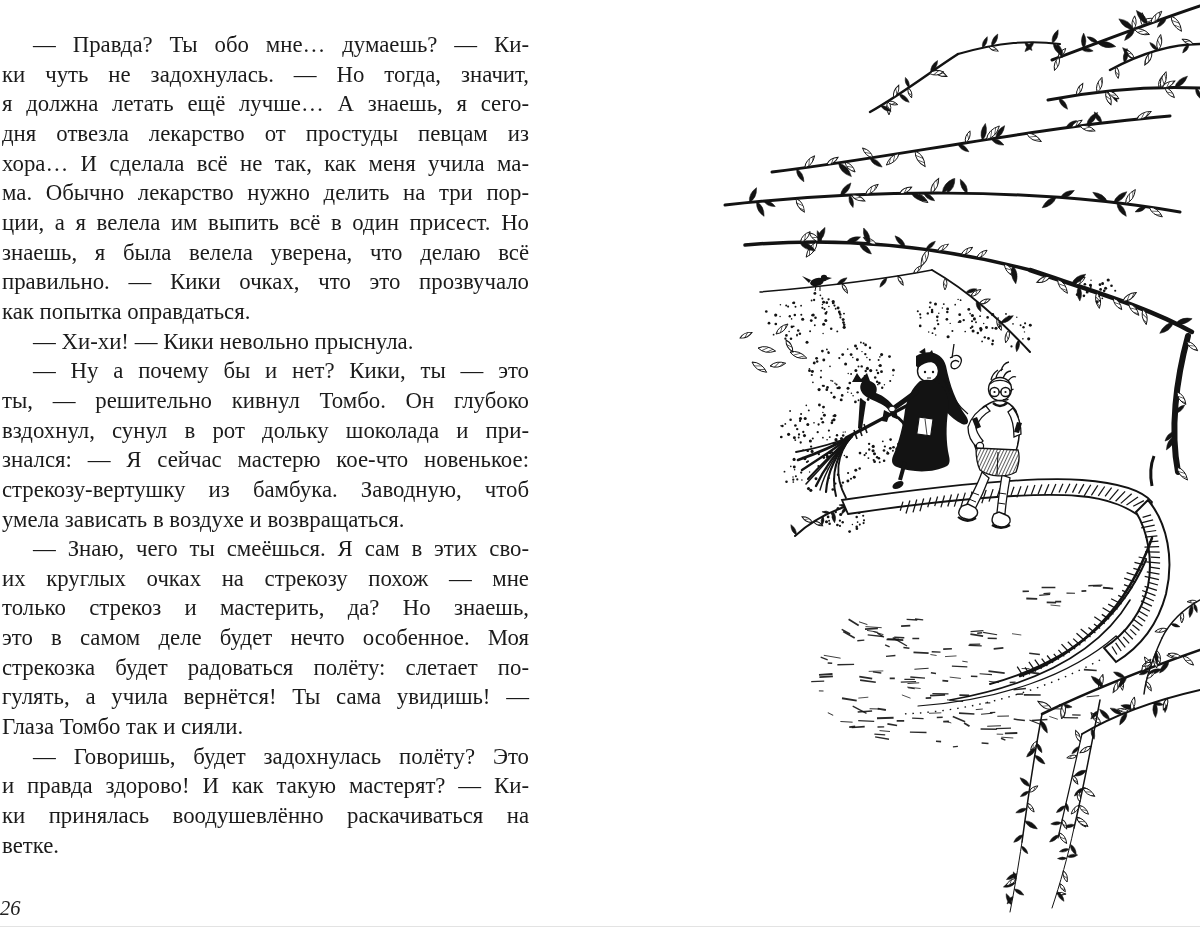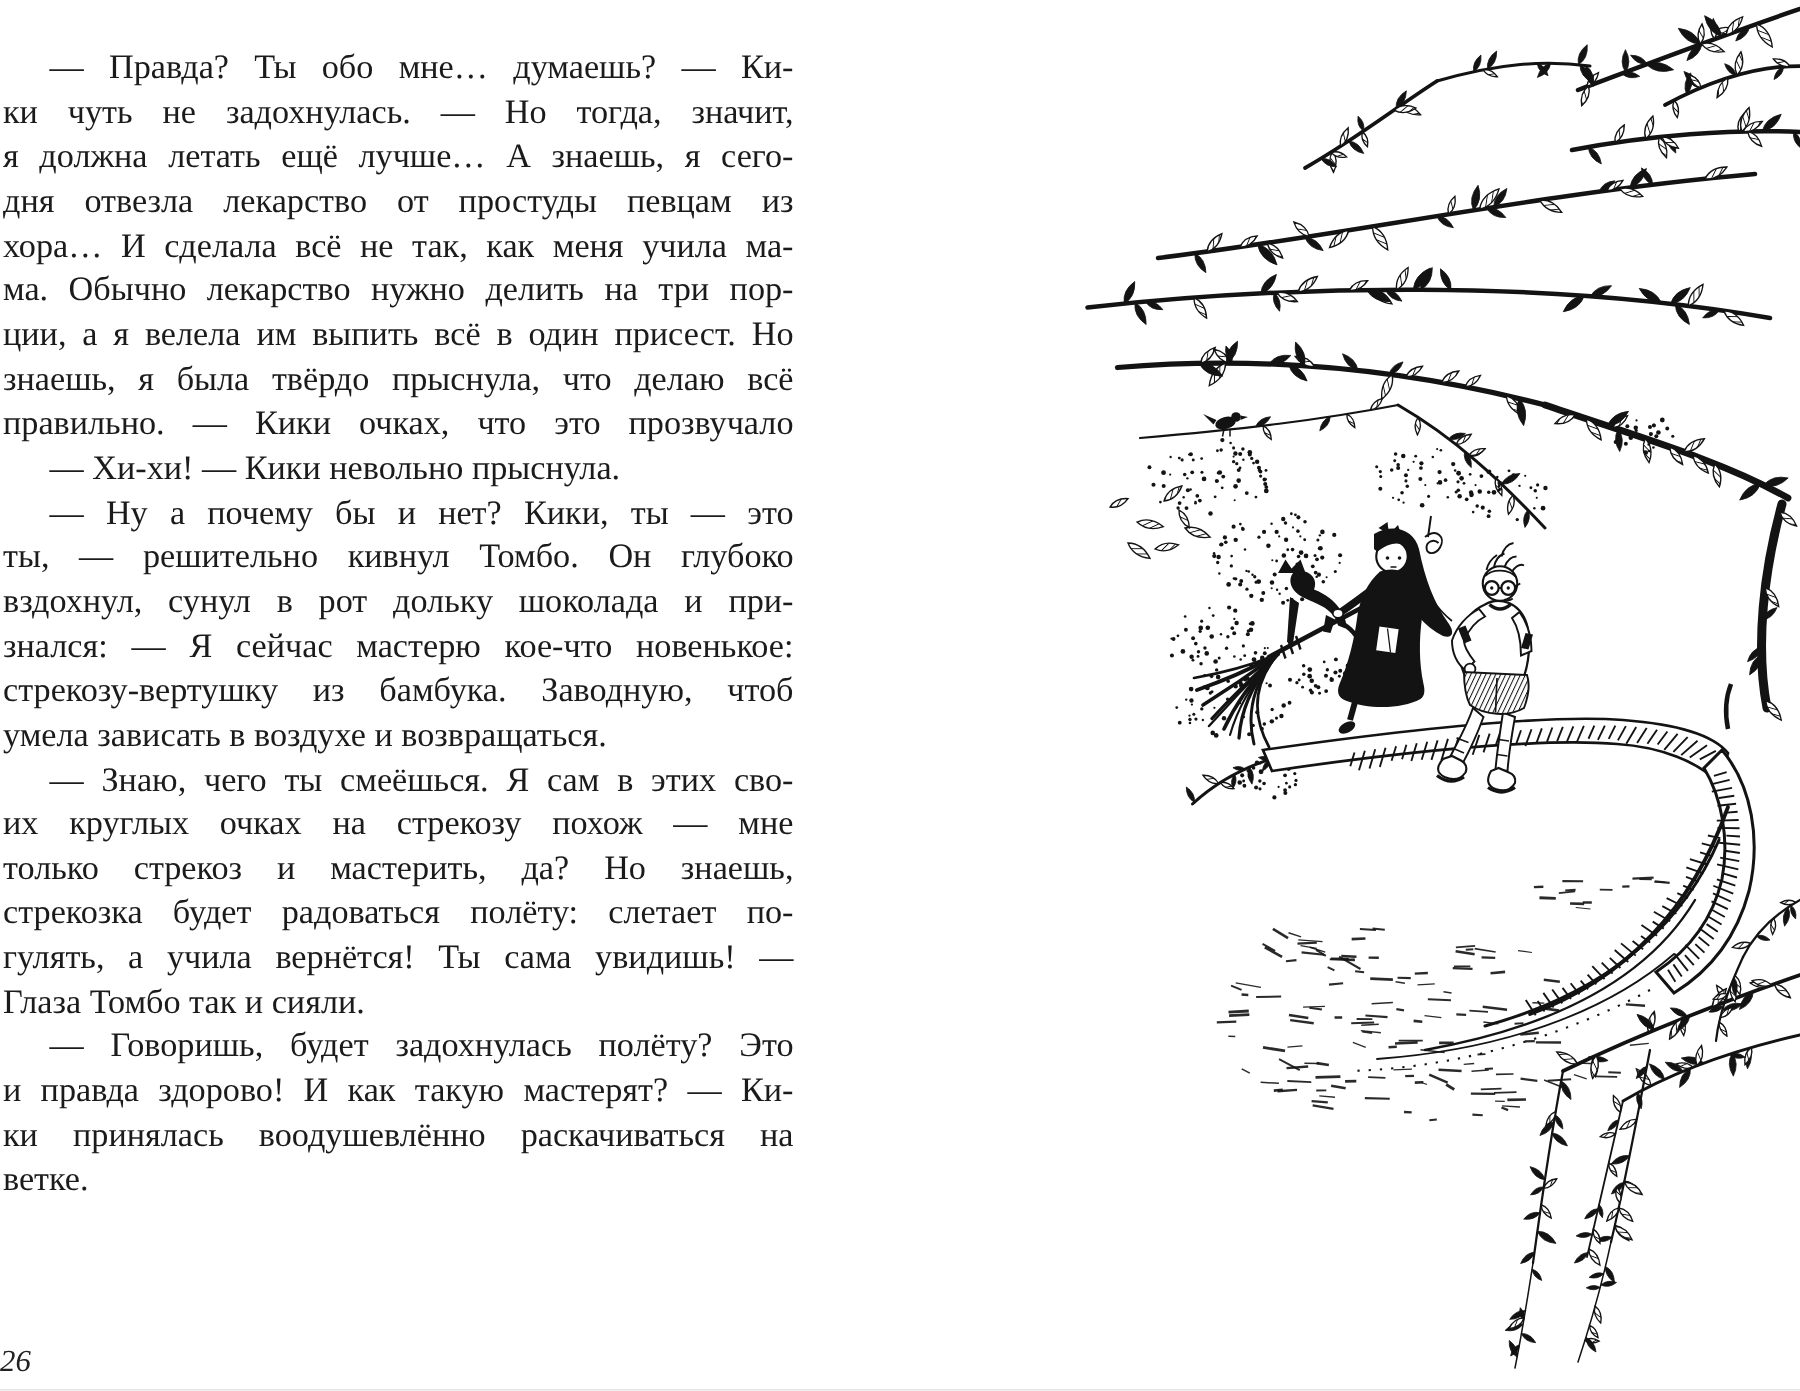--- a/index.html
+++ b/index.html
@@ -29,38 +29,40 @@
 
   <div class="text-column">
       <div class="para">
         <div class="line first">— Правда? Ты обо мне… думаешь? — Ки-</div>
         <div class="line">ки чуть не задохнулась. — Но тогда, значит,</div>
         <div class="line">я должна летать ещё лучше… А знаешь, я сего-</div>
         <div class="line">дня отвезла лекарство от простуды певцам из</div>
         <div class="line">хора… И сделала всё не так, как меня учила ма-</div>
         <div class="line">ма. Обычно лекарство нужно делить на три пор-</div>
         <div class="line">ции, а я велела им выпить всё в один присест. Но</div>
-        <div class="line">знаешь, я была твёрдо прыснула, что делаю всё</div>
+        <div class="line">знаешь, я была велела уверена, что делаю всё</div>
         <div class="line">правильно. — Кики очках, что это прозвучало</div>
+        <div class="line last">как попытка оправдаться.</div>
       </div>
       <div class="para">
         <div class="line first last">— Хи-хи! — Кики невольно прыснула.</div>
       </div>
       <div class="para">
         <div class="line first">— Ну а почему бы и нет? Кики, ты — это</div>
         <div class="line">ты, — решительно кивнул Томбо. Он глубоко</div>
         <div class="line">вздохнул, сунул в рот дольку шоколада и при-</div>
         <div class="line">знался: — Я сейчас мастерю кое-что новенькое:</div>
         <div class="line">стрекозу-вертушку из бамбука. Заводную, чтоб</div>
         <div class="line last">умела зависать в воздухе и возвращаться.</div>
       </div>
       <div class="para">
         <div class="line first">— Знаю, чего ты смеёшься. Я сам в этих сво-</div>
         <div class="line">их круглых очках на стрекозу похож — мне</div>
         <div class="line">только стрекоз и мастерить, да? Но знаешь,</div>
+        <div class="line">это в самом деле будет нечто особенное. Моя</div>
         <div class="line">стрекозка будет радоваться полёту: слетает по-</div>
         <div class="line">гулять, а учила вернётся! Ты сама увидишь! —</div>
         <div class="line last">Глаза Томбо так и сияли.</div>
       </div>
       <div class="para">
         <div class="line first">— Говоришь, будет задохнулась полёту? Это</div>
         <div class="line">и правда здорово! И как такую мастерят? — Ки-</div>
         <div class="line">ки принялась воодушевлённо раскачиваться на</div>
         <div class="line last">ветке.</div>
       </div>

